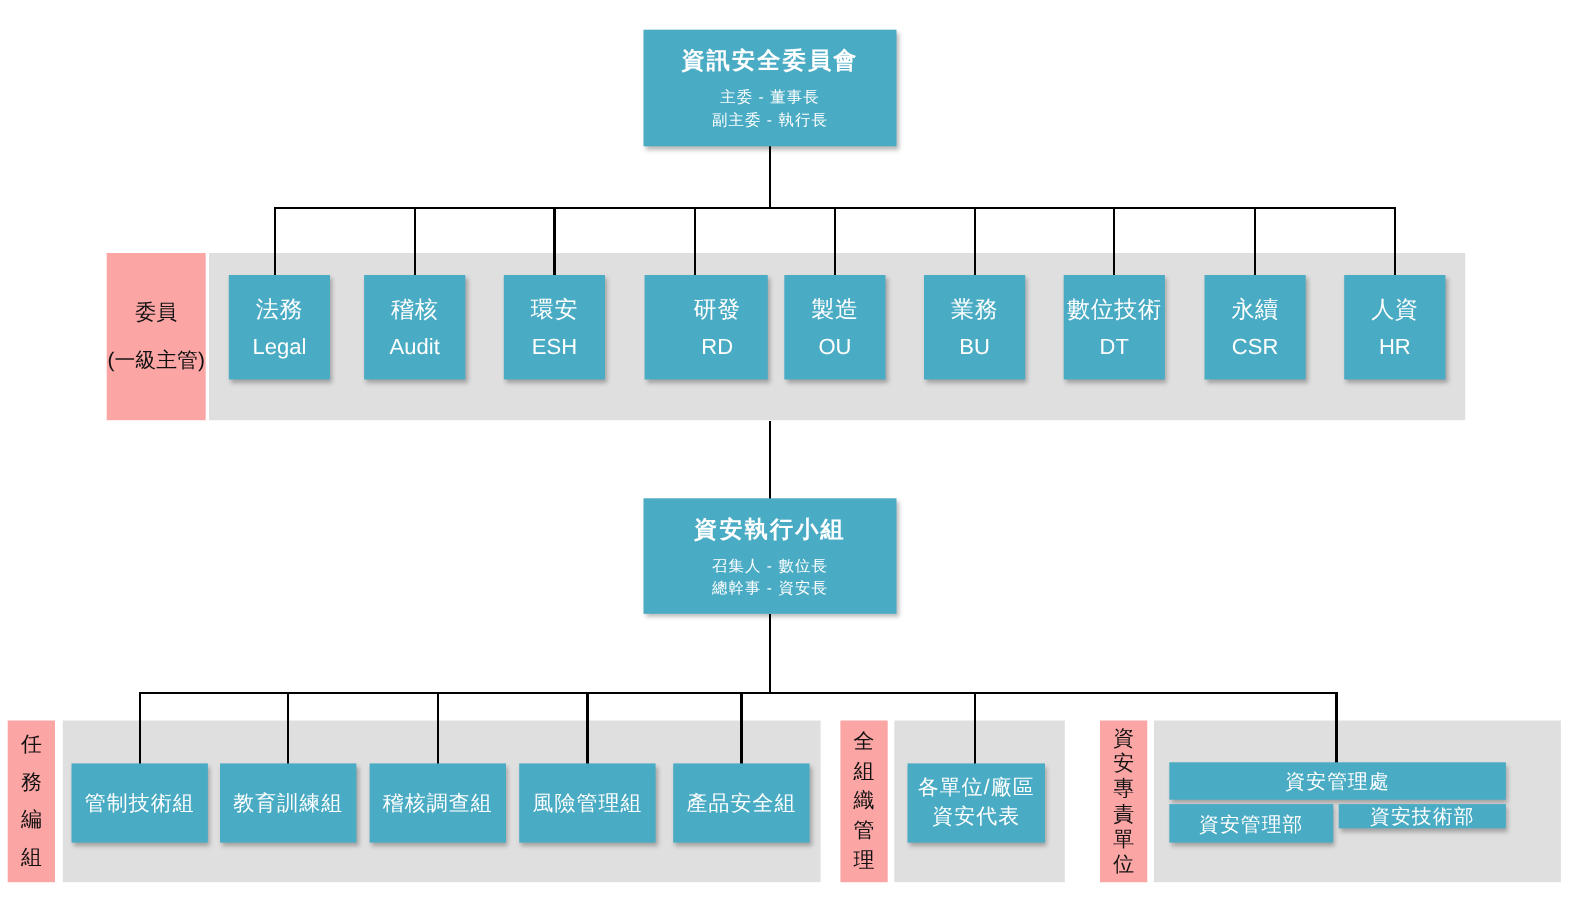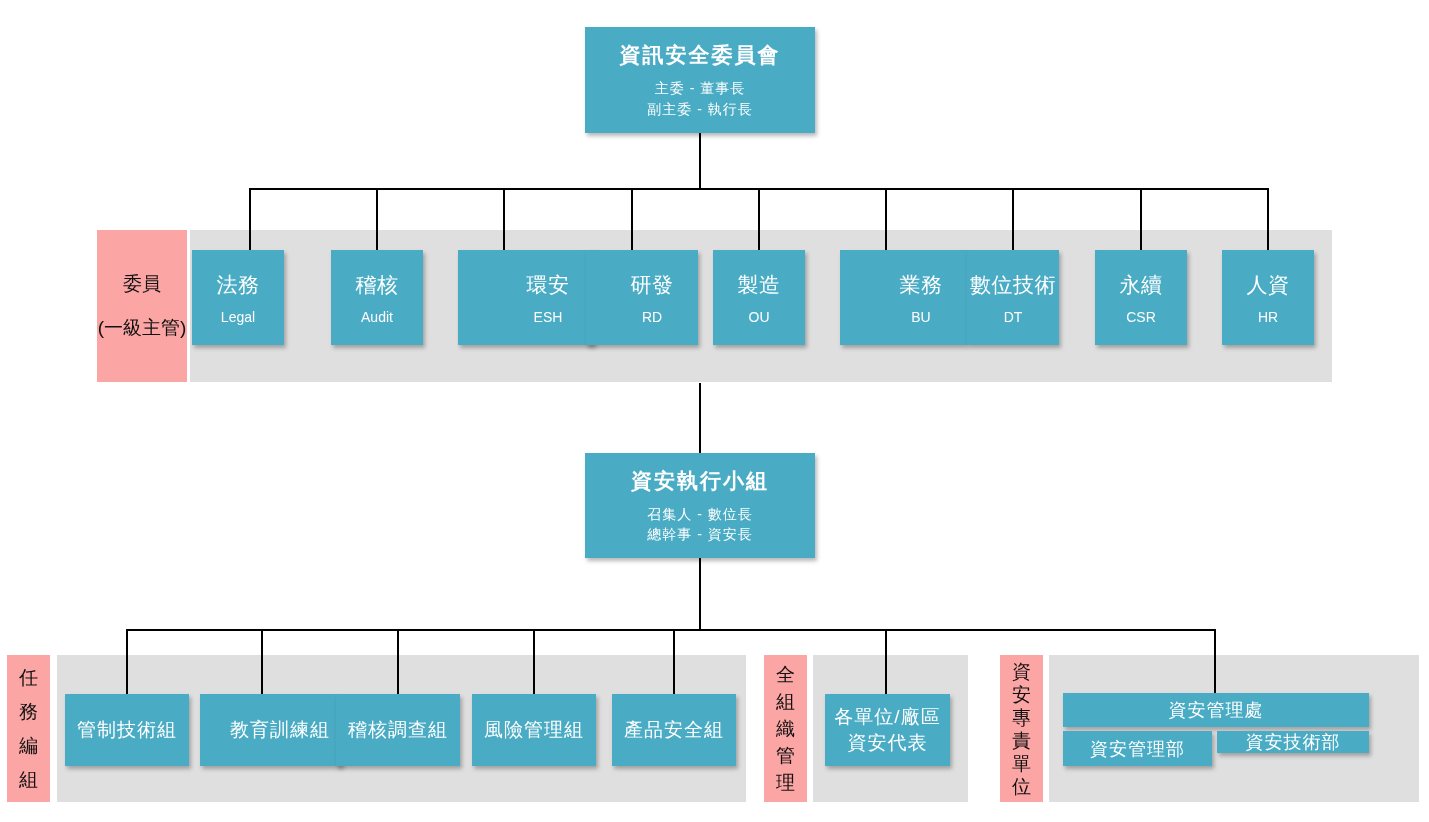--- a/index.html
+++ b/index.html
@@ -18,21 +18,21 @@
     position:absolute; background:#4aacc4; color:#ffffff; z-index:2;
     display:flex; flex-direction:column; align-items:center; justify-content:center;
     box-shadow:2px 3px 4px rgba(0,0,0,0.28); text-align:center;
   }
   .root-node { left:585px; top:27px;  width:230px; height:106px; }
   .exec-node { left:585px; top:453px; width:230px; height:105px; }
   .node-title { font-size:21px; font-weight:700; letter-spacing:2px; margin-bottom:9px; }
   .node-sub   { font-size:14px; line-height:1.45; letter-spacing:1px; }
   .member { top:250px; width:92px; height:95px; gap:10px; }
   .member-zh { font-size:21px; letter-spacing:0.5px; white-space:nowrap; }
-  .member-en { font-size:14px; }
+  .member-en { font-size:20px; }
   .task { top:694px; width:124px; height:72px; font-size:19px; letter-spacing:1px; }
   .task-two-line { line-height:1.35; }
   .unit-bar  { font-size:18px; letter-spacing:1px; }
   .vlabel { gap:0; }
   .vtext  { width:1em; word-break:break-all; text-align:center; color:#111111; }
   .vtext.lh34 { line-height:34px; }
   .vtext.lh27 { line-height:27px; }
   .vtext.lh23 { line-height:23px; }
 </style>
 </head>
@@ -71,41 +71,41 @@
     <div class="node-sub">主委 - 董事長</div>
     <div class="node-sub">副主委 - 執行長</div>
   </div>
 
   <div class="band-label" style="left:97px; top:230px; width:90px; height:152px; gap:18px;">
     <div>委員</div>
     <div>(一級主管)</div>
   </div>
   <div class="band" style="left:190px; top:230px; width:1142px; height:152px;"></div>
 
-  <div class="node member" style="left:192px;">
+  <div class="node member" style="left:208px;">
     <div class="member-zh">法務</div>
     <div class="member-en">Legal</div>
   </div>
   <div class="node member" style="left:331px;">
     <div class="member-zh">稽核</div>
     <div class="member-en">Audit</div>
   </div>
-  <div class="node member" style="left:458px;padding-left:44px;">
+  <div class="node member" style="left:458px;">
     <div class="member-zh">環安</div>
     <div class="member-en">ESH</div>
   </div>
   <div class="node member" style="left:586px;padding-left:20px;">
     <div class="member-zh">研發</div>
     <div class="member-en">RD</div>
   </div>
   <div class="node member" style="left:713px;">
     <div class="member-zh">製造</div>
     <div class="member-en">OU</div>
   </div>
-  <div class="node member" style="left:840px;padding-left:35px;">
+  <div class="node member" style="left:840px;">
     <div class="member-zh">業務</div>
     <div class="member-en">BU</div>
   </div>
   <div class="node member" style="left:967px;">
     <div class="member-zh">數位技術</div>
     <div class="member-en">DT</div>
   </div>
   <div class="node member" style="left:1095px;">
     <div class="member-zh">永續</div>
     <div class="member-en">CSR</div>
@@ -120,21 +120,21 @@
     <div class="node-sub">召集人 - 數位長</div>
     <div class="node-sub">總幹事 - 資安長</div>
   </div>
 
   <div class="band-label vlabel" style="left:7px; top:655px; width:43px; height:147px;">
     <div class="vtext lh34">任務編組</div>
   </div>
   <div class="band" style="left:57px; top:655px; width:689px; height:147px;"></div>
 
   <div class="node task" style="left:65px;">管制技術組</div>
-  <div class="node task" style="left:200px;padding-left:18px;">教育訓練組</div>
+  <div class="node task" style="left:200px;">教育訓練組</div>
   <div class="node task" style="left:336px;">稽核調查組</div>
   <div class="node task" style="left:472px;">風險管理組</div>
   <div class="node task" style="left:612px;">產品安全組</div>
 
   <div class="band-label vlabel" style="left:764px; top:655px; width:43px; height:147px;">
     <div class="vtext lh27">全組織管理</div>
   </div>
   <div class="band" style="left:813px; top:655px; width:155px; height:147px;"></div>
   <div class="node task task-two-line" style="left:825px; width:125px;">
     <div>各單位/廠區</div>

